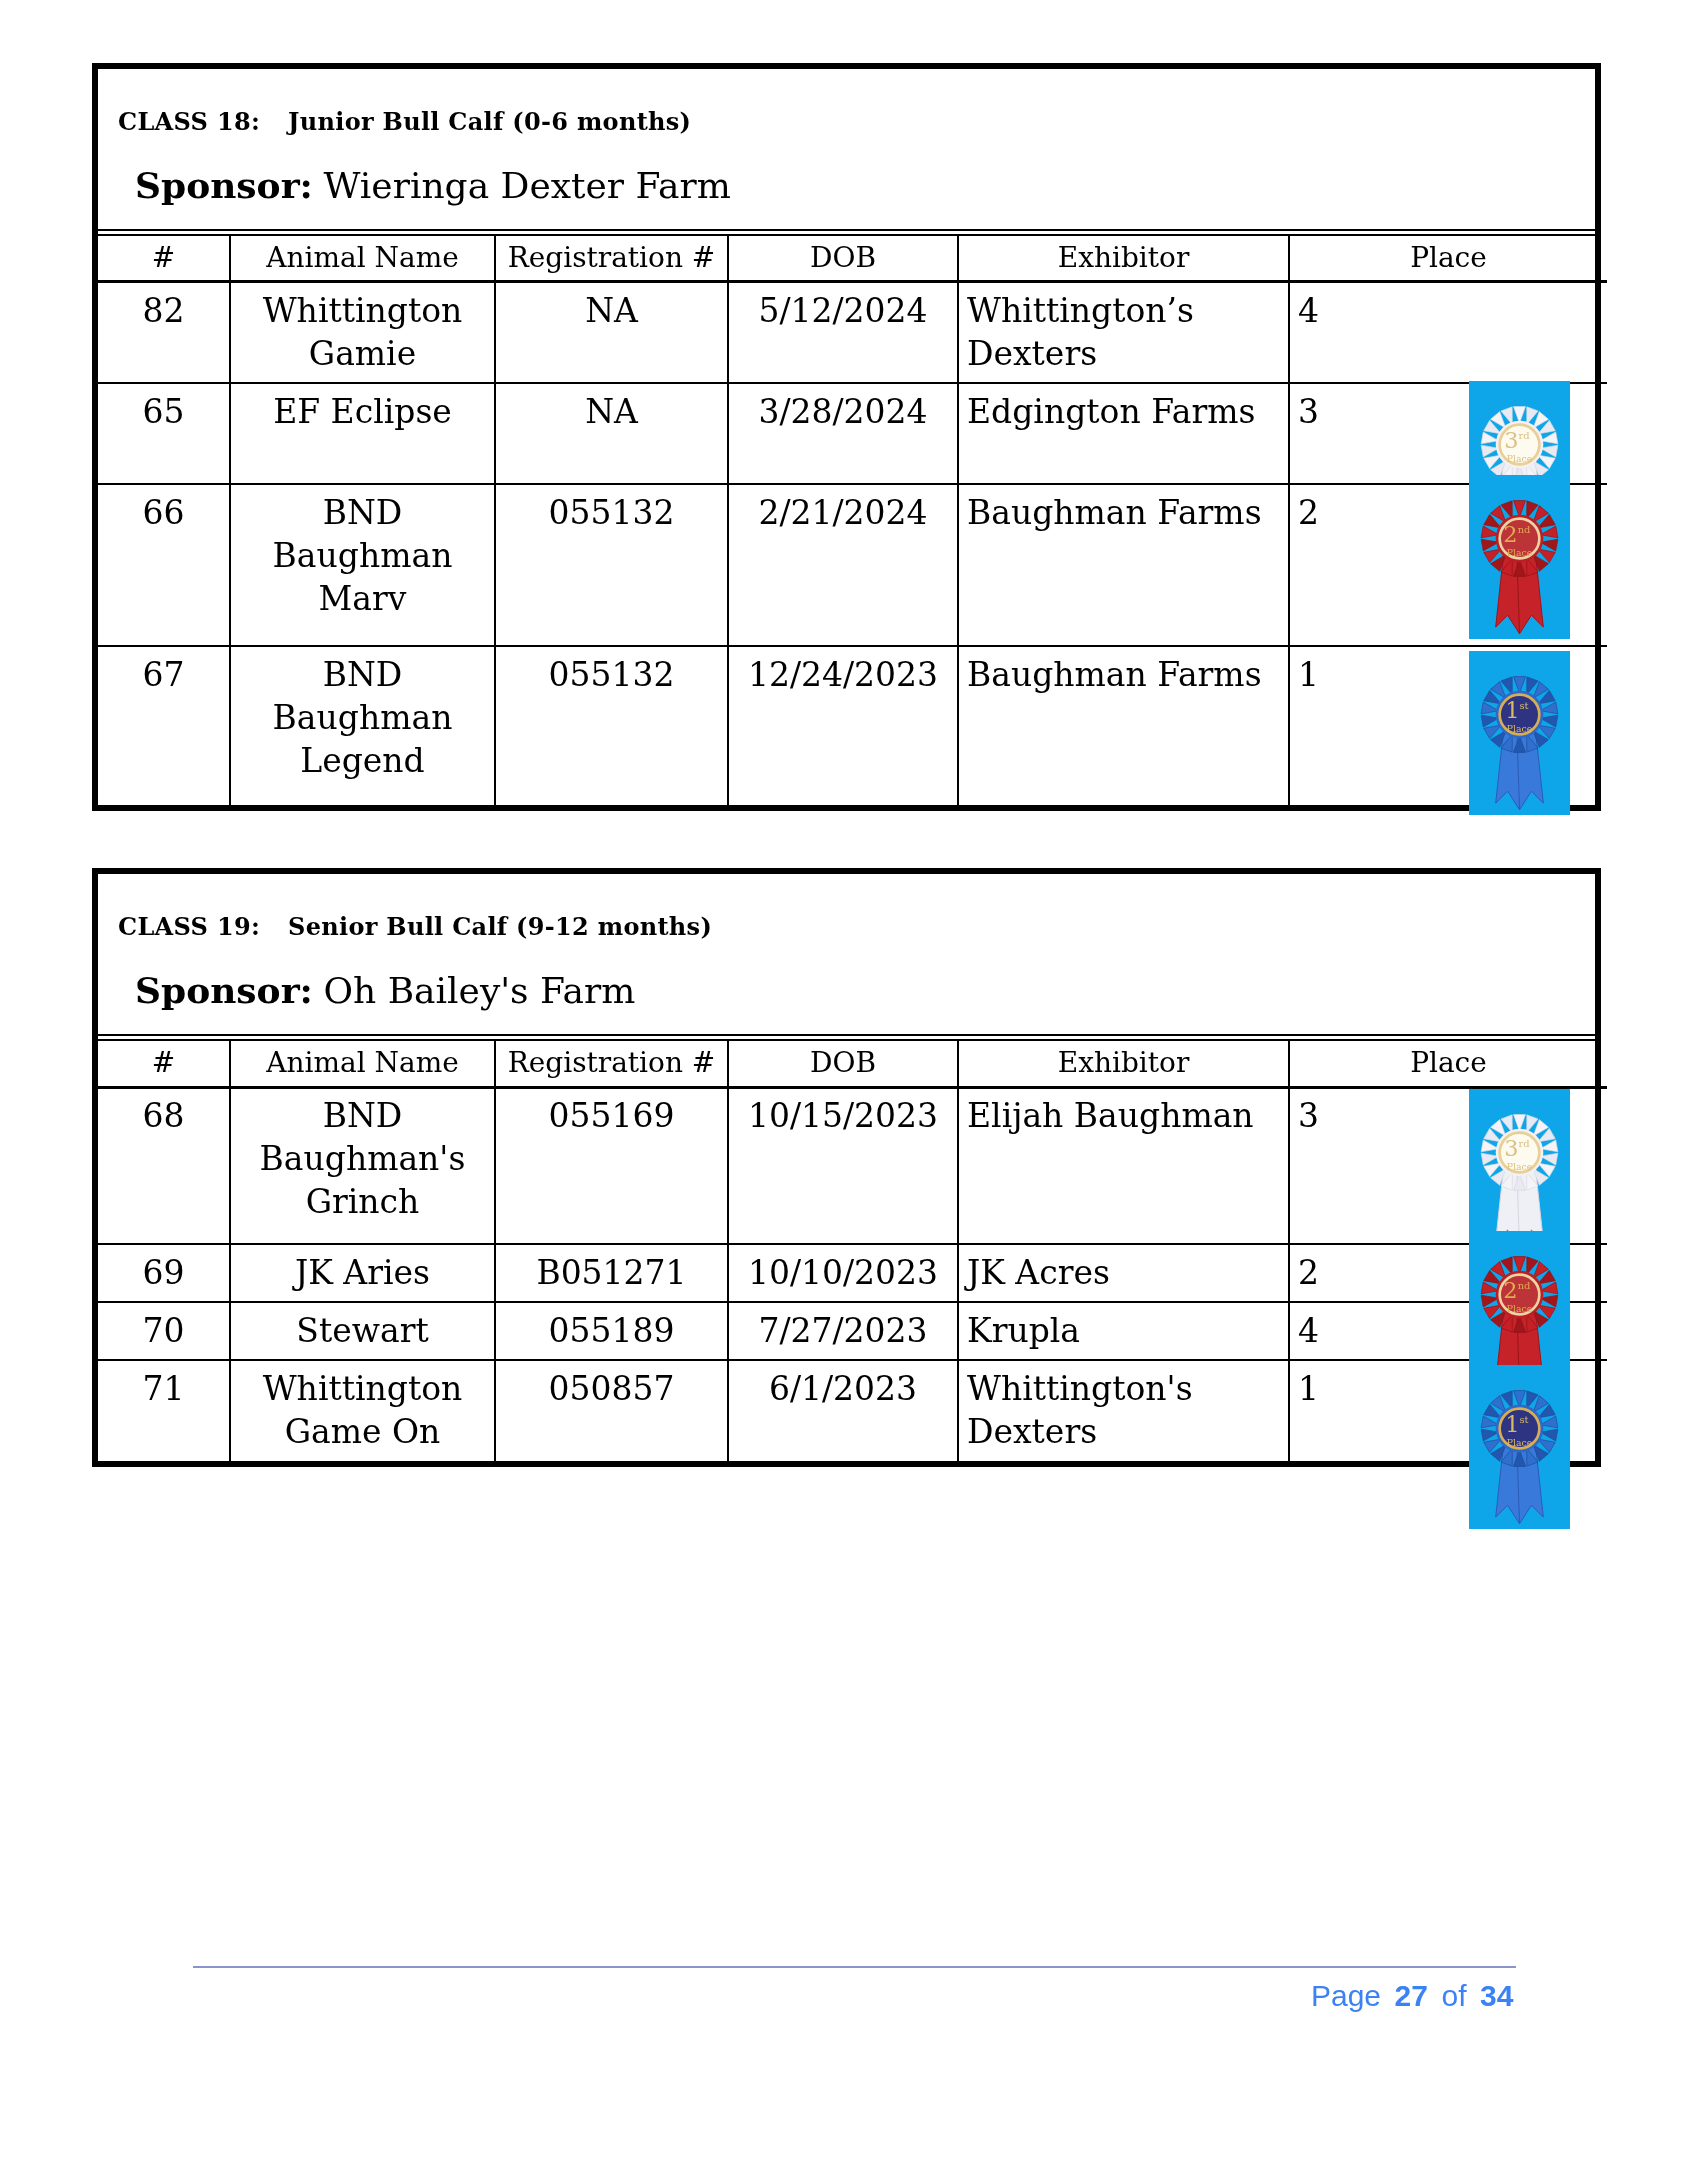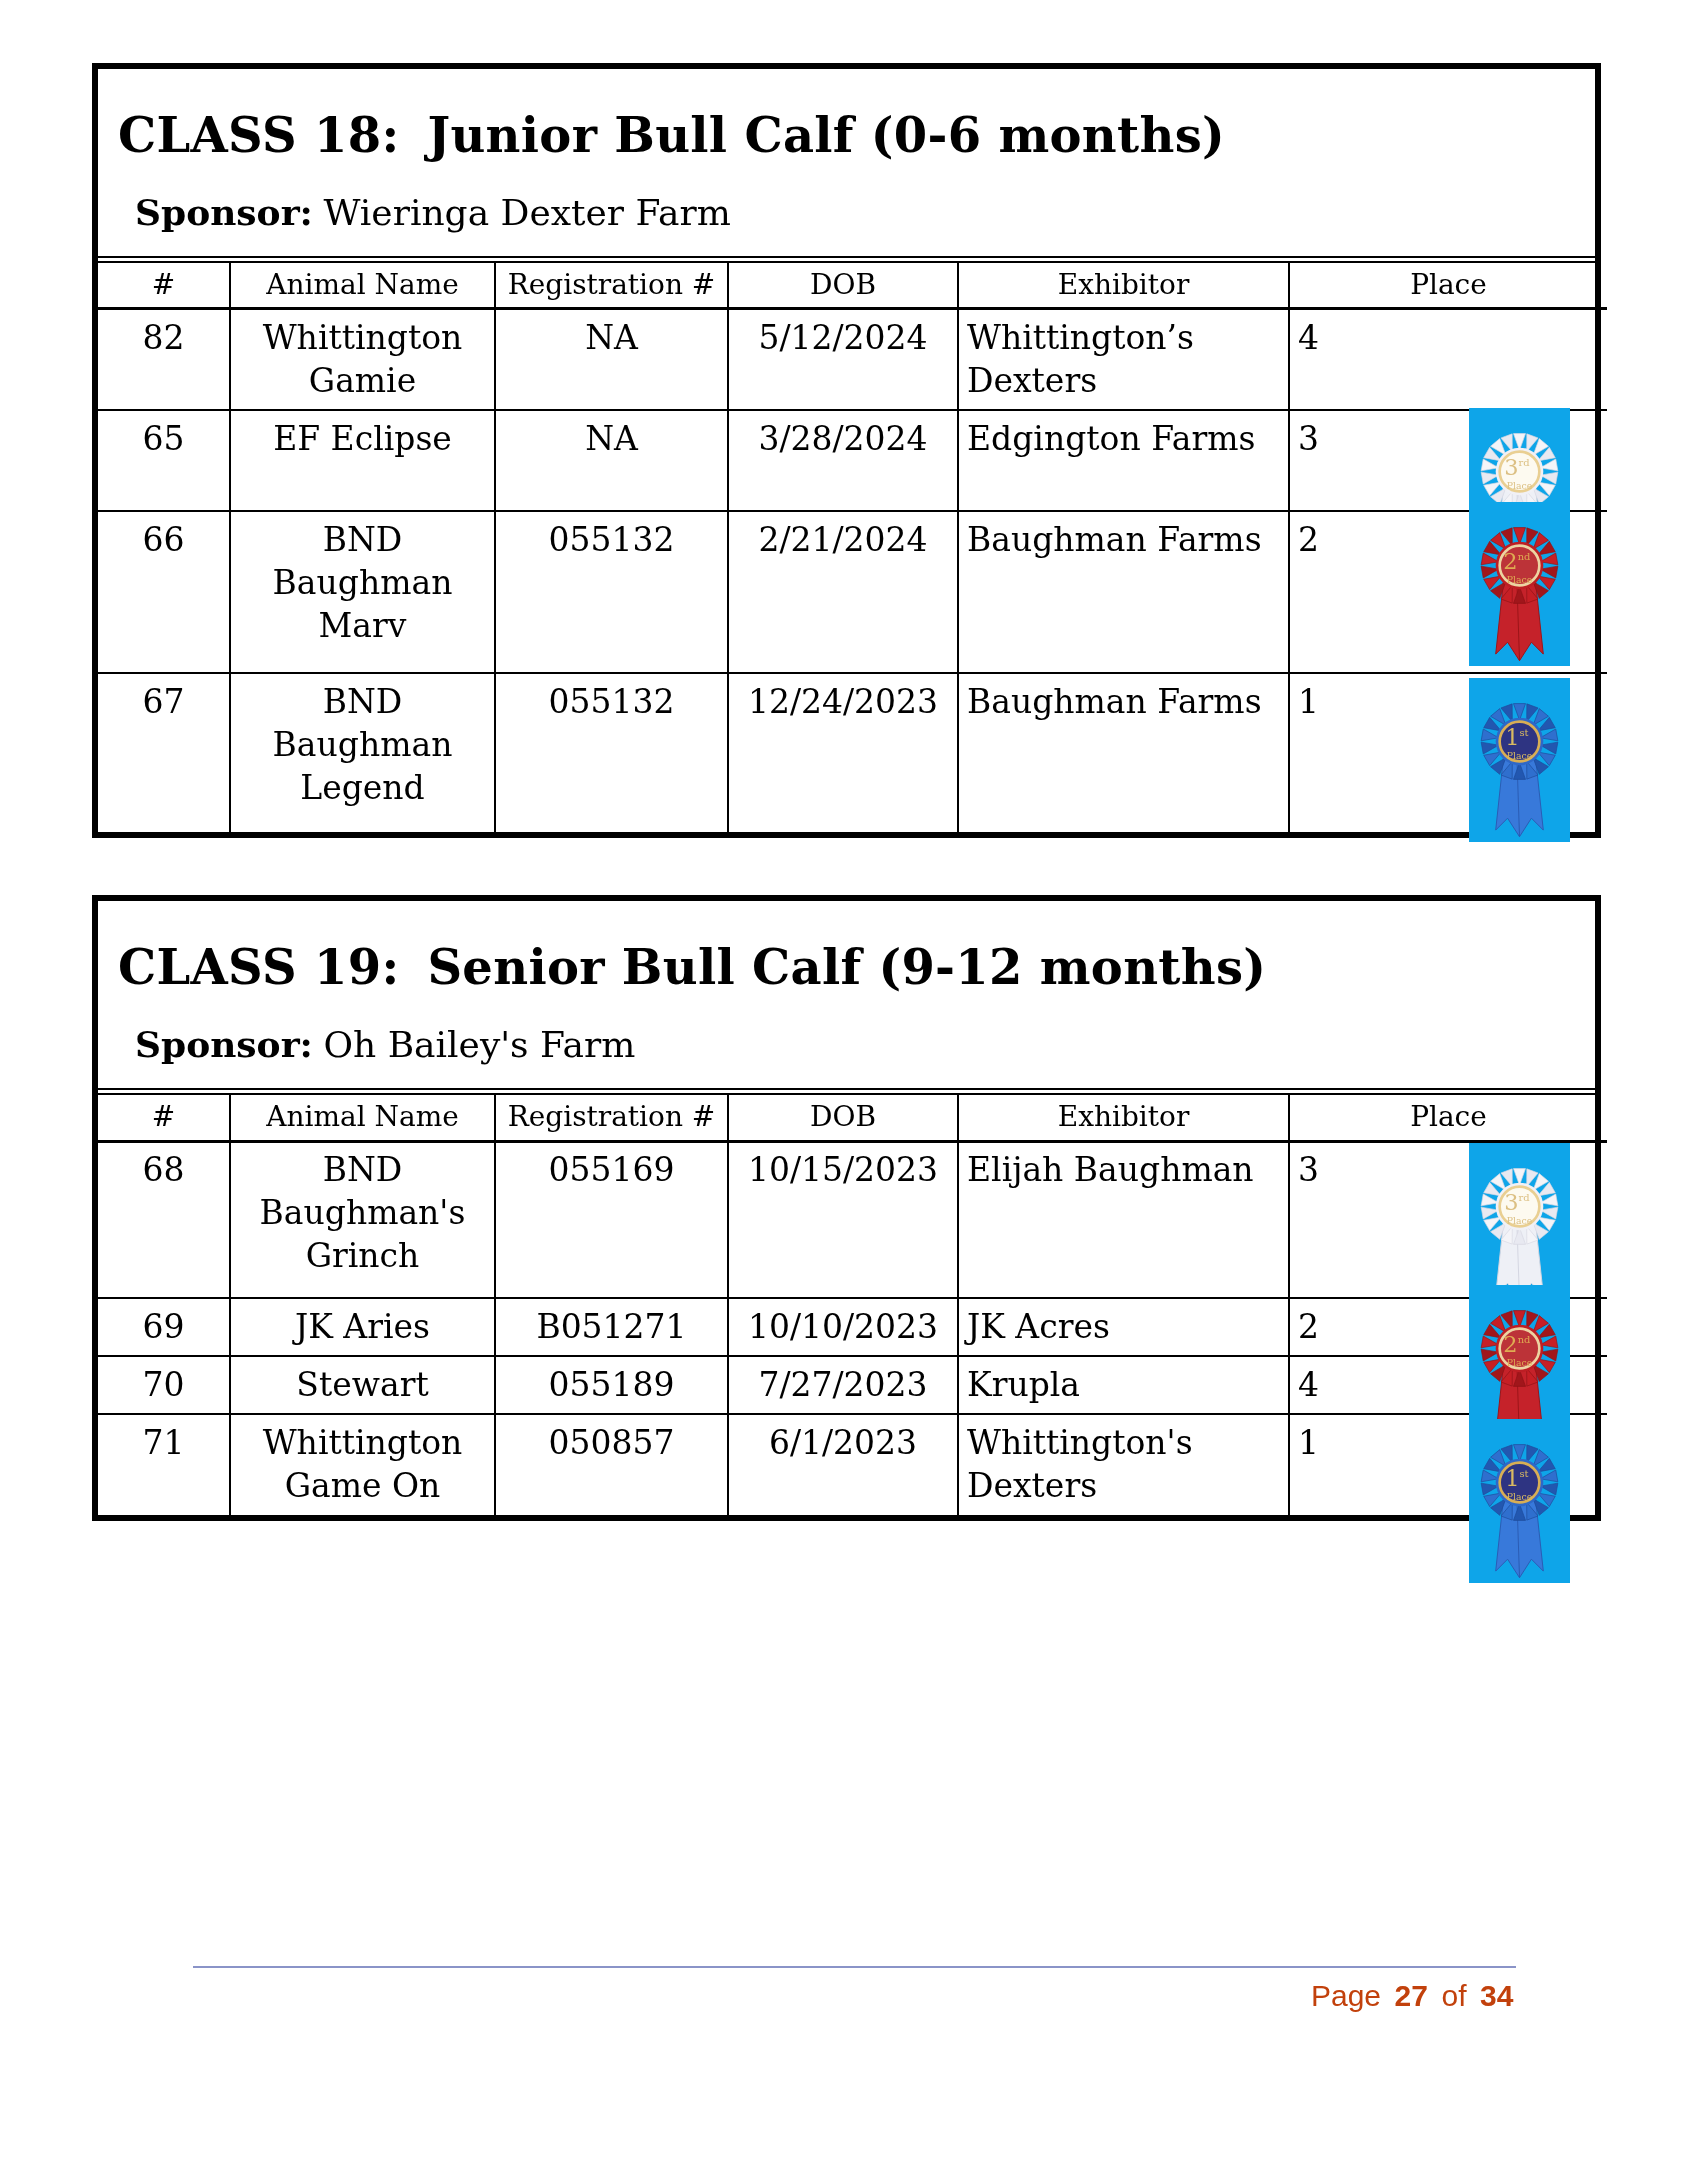--- a/index.html
+++ b/index.html
@@ -21,21 +21,21 @@
   .class-block {
     border: 6px solid #000;
     background: #fff;
     margin-bottom: 57px;
   }
   .title-area {
     border-bottom: 7.3px double #000;
     padding: 38px 20px 22.5px 20px;
   }
   .class-title {
-    font-size: 48px;
+    font-size: 24px;
     font-weight: bold;
     letter-spacing: 0.3px;
     white-space: nowrap;
   }
   .class-title .title-name { margin-left: 28px; }
   .sponsor {
     font-size: 36px;
     margin-top: 28px;
     padding-left: 17px;
   }
@@ -86,21 +86,21 @@
   .footer {
     position: absolute;
     left: 193px;
     top: 1966px;
     width: 1323px;
     border-top: 2.6px solid #8a94c8;
     padding-top: 10.6px;
     font-family: "Liberation Sans", sans-serif;
     font-size: 30px;
     text-align: right;
-    color: #c2410c;
+    color: #3b82f6;
   }
   .footer .bold { font-weight: bold; }
   .footer span { padding: 0 2.6px; }
 </style>
 </head>
 <body>
 
 <div class="page">
   <div class="content">
     <div id="classes">

